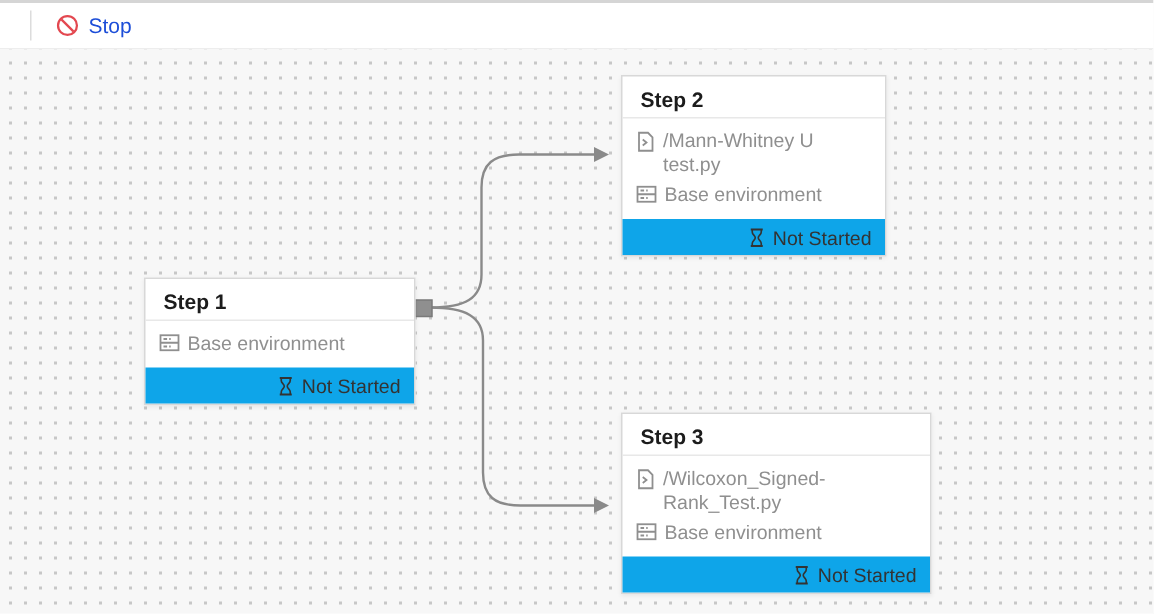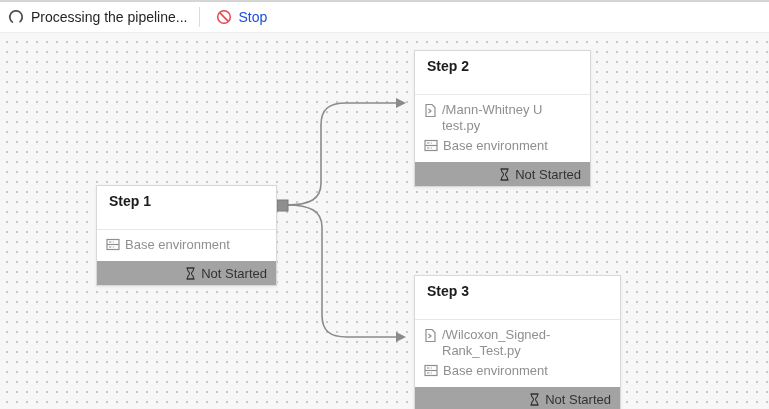--- a/index.html
+++ b/index.html
@@ -29,47 +29,39 @@
   }
   .edges { position: absolute; left: 0; top: 0; width: 769px; height: 376px; }
 
   
   .node {
     position: absolute; background: #ffffff; border: 1px solid #d8d8d8;
     box-shadow: 0 1px 3px rgba(0,0,0,0.07); cursor: pointer;
   }
   .node-header {
     font-size: 14px; font-weight: 700; color: #1c1c1c;
-    padding: 7px 12px 20px 12px; border-bottom: 1px solid #e8e8e8;
+    padding: 7px 12px 4px 12px; border-bottom: 1px solid #e8e8e8;
   }
   .node-body { padding: 7px 9px 8px 9px; }
   .node-row { display: flex; align-items: flex-start; gap: 5px; margin-bottom: 4px; }
   .node-row:last-child { margin-bottom: 0; }
   .node-row .icon { flex: 0 0 auto; margin-top: 1px; }
   .node-row .txt { font-size: 13px; color: #8f8f8f; line-height: 16px; overflow-wrap: break-word; min-width: 0; }
   .node-footer {
     display: flex; align-items: center; justify-content: flex-end; gap: 5px;
-    background: #a3a3a3; padding: 4px 9px; height: 24px;
+    background: #0ea5e9; padding: 4px 9px; height: 24px;
   }
   .node-footer .txt { font-size: 13px; color: #333333; }
 
   .icon svg { display: block; }
 </style>
 </head>
 <body>
 
 <div class="toolbar">
-  <div class="toolbar-status">
-    <span class="icon">
-      <svg width="16" height="16" viewBox="0 0 16 16">
-        <circle cx="8" cy="8" r="6.2" fill="none" stroke="#4d4d4d" stroke-width="1.7" stroke-linecap="round" stroke-dasharray="30 9" transform="rotate(125 8 8)"></circle>
-      </svg>
-    </span>
-    <span class="label">Processing the pipeline...</span>
-  </div>
   <div class="toolbar-divider"></div>
   <button class="stop-btn">
     <span class="icon">
       <svg width="16" height="16" viewBox="0 0 16 16">
         <circle cx="8" cy="8" r="6.3" fill="none" stroke="#e34850" stroke-width="1.5"></circle>
         <line x1="3.9" y1="3.9" x2="12.1" y2="12.1" stroke="#e34850" stroke-width="1.5"></line>
       </svg>
     </span>
     <span>Stop</span>
   </button>

